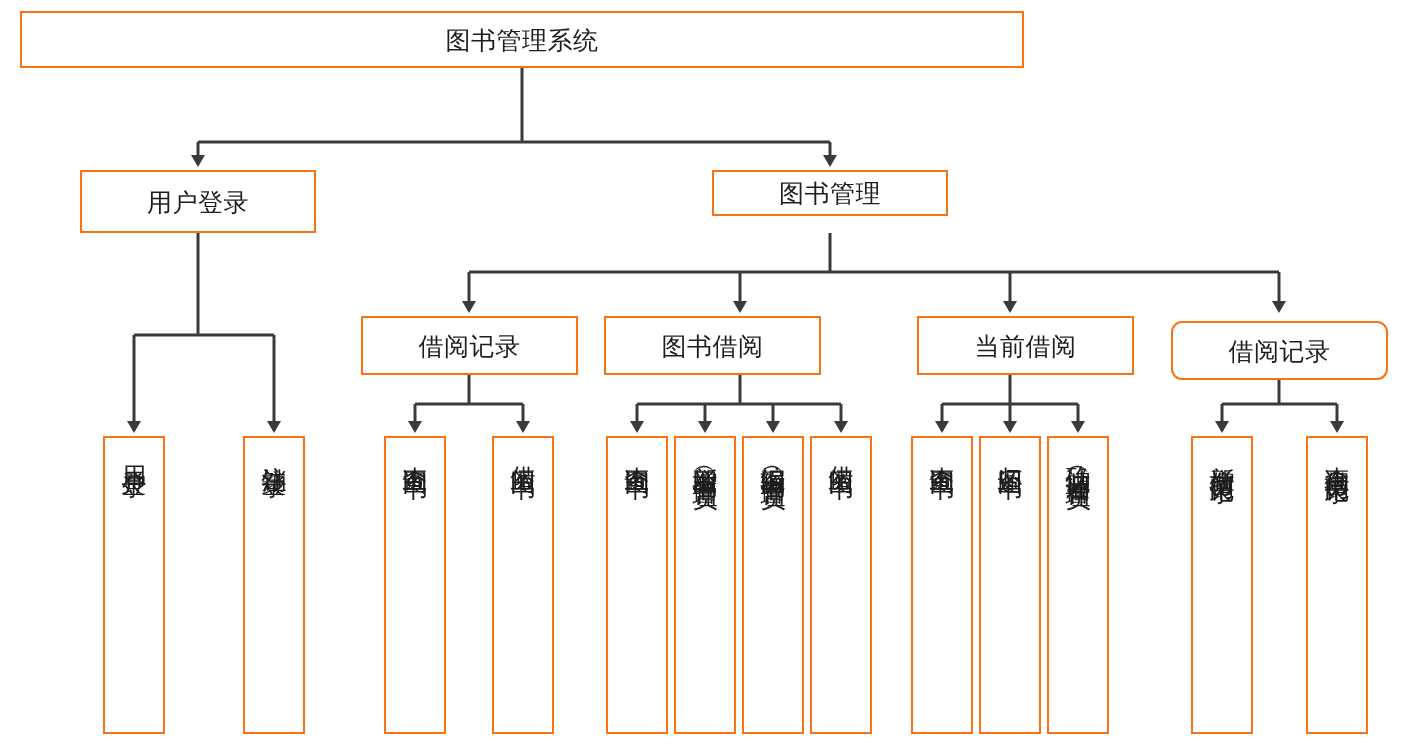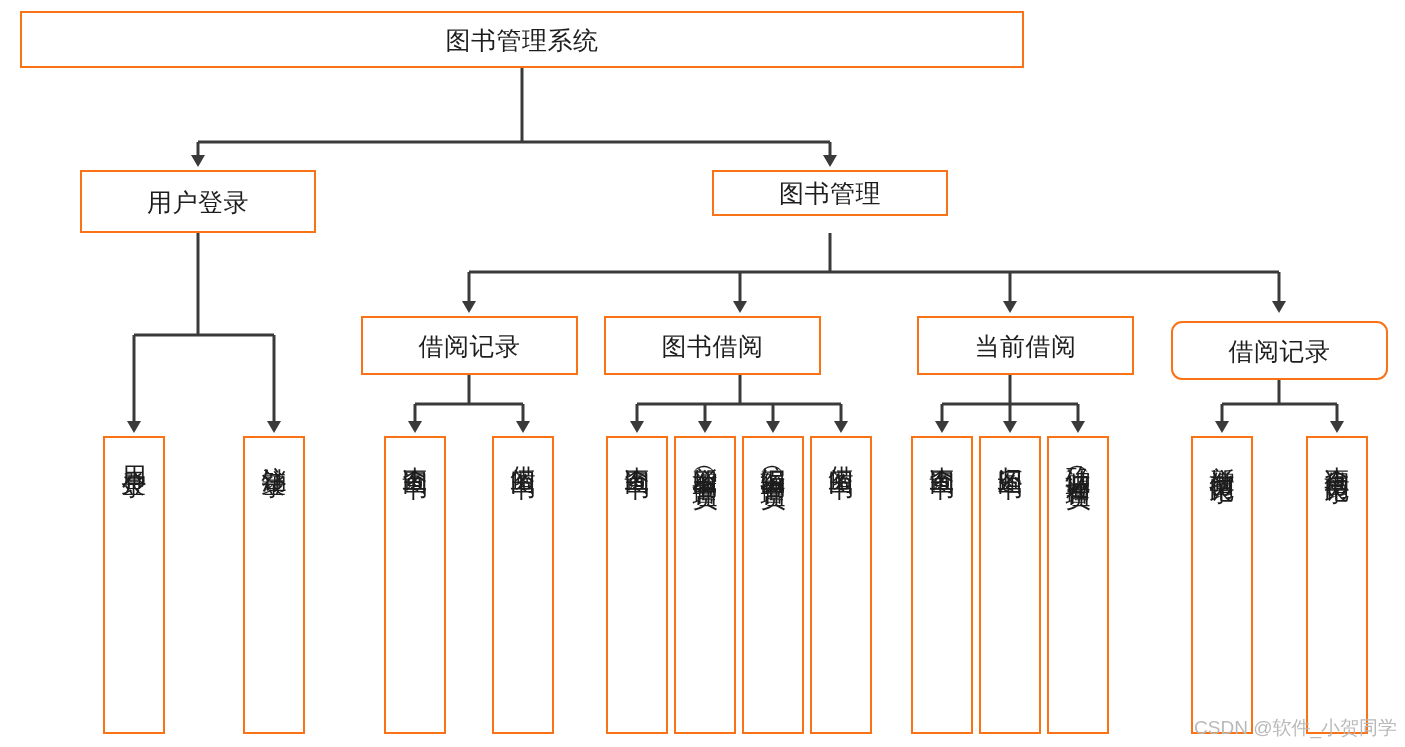--- a/index.html
+++ b/index.html
@@ -194,15 +194,14 @@
     <span class="node-label">确认归还（管理员）</span>
   </div>
 
   <div class="node v-node" style="left:1191px; top:436px; width:62px; height:298px;">
     <span class="node-label">新增借阅记录</span>
   </div>
   <div class="node v-node" style="left:1306px; top:436px; width:62px; height:298px;">
     <span class="node-label">查询借阅记录</span>
   </div>
 
-  <div class="watermark">CSDN @软件_小贺同学</div>
 
 </div>
 
 </body></html>

